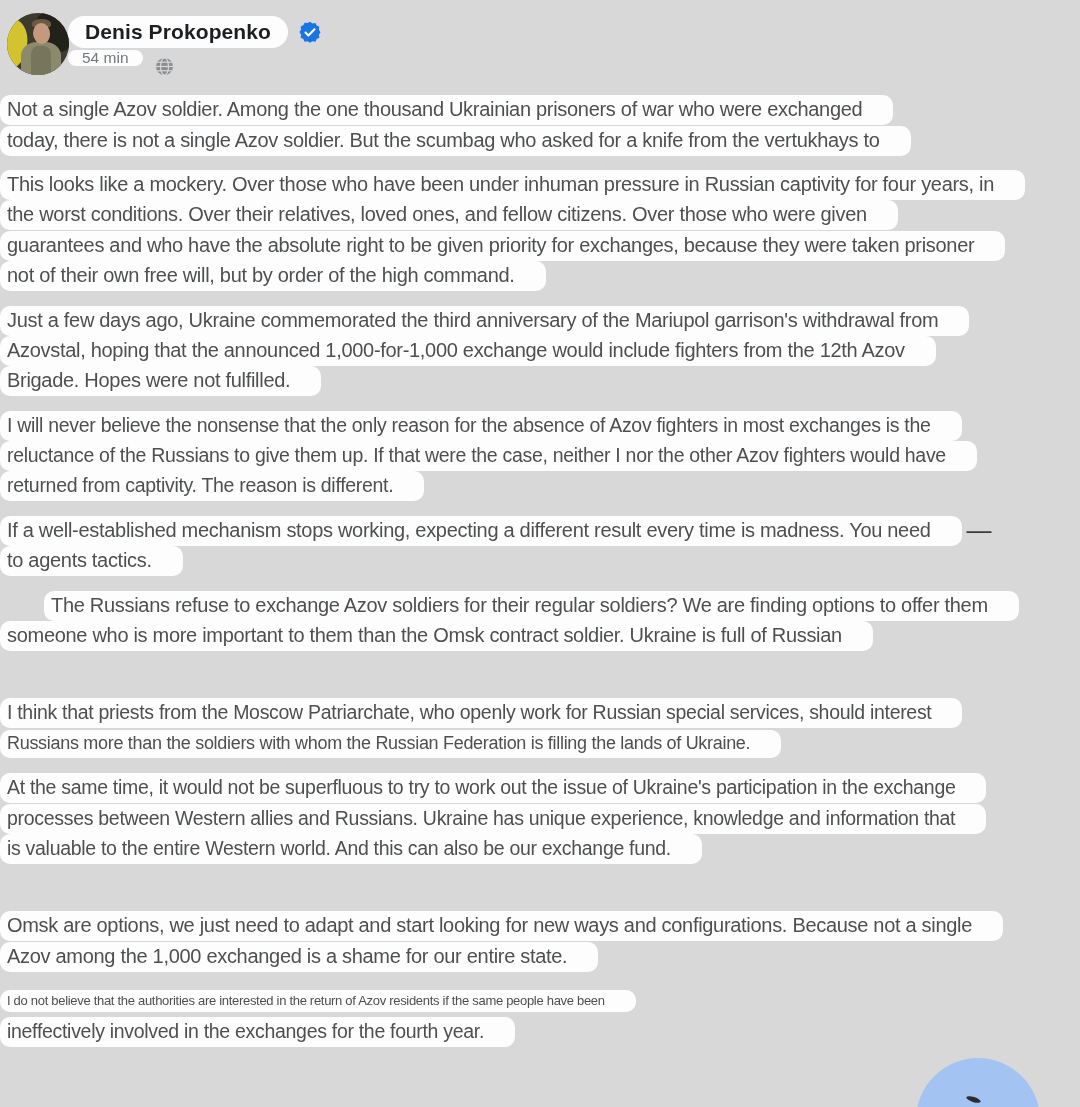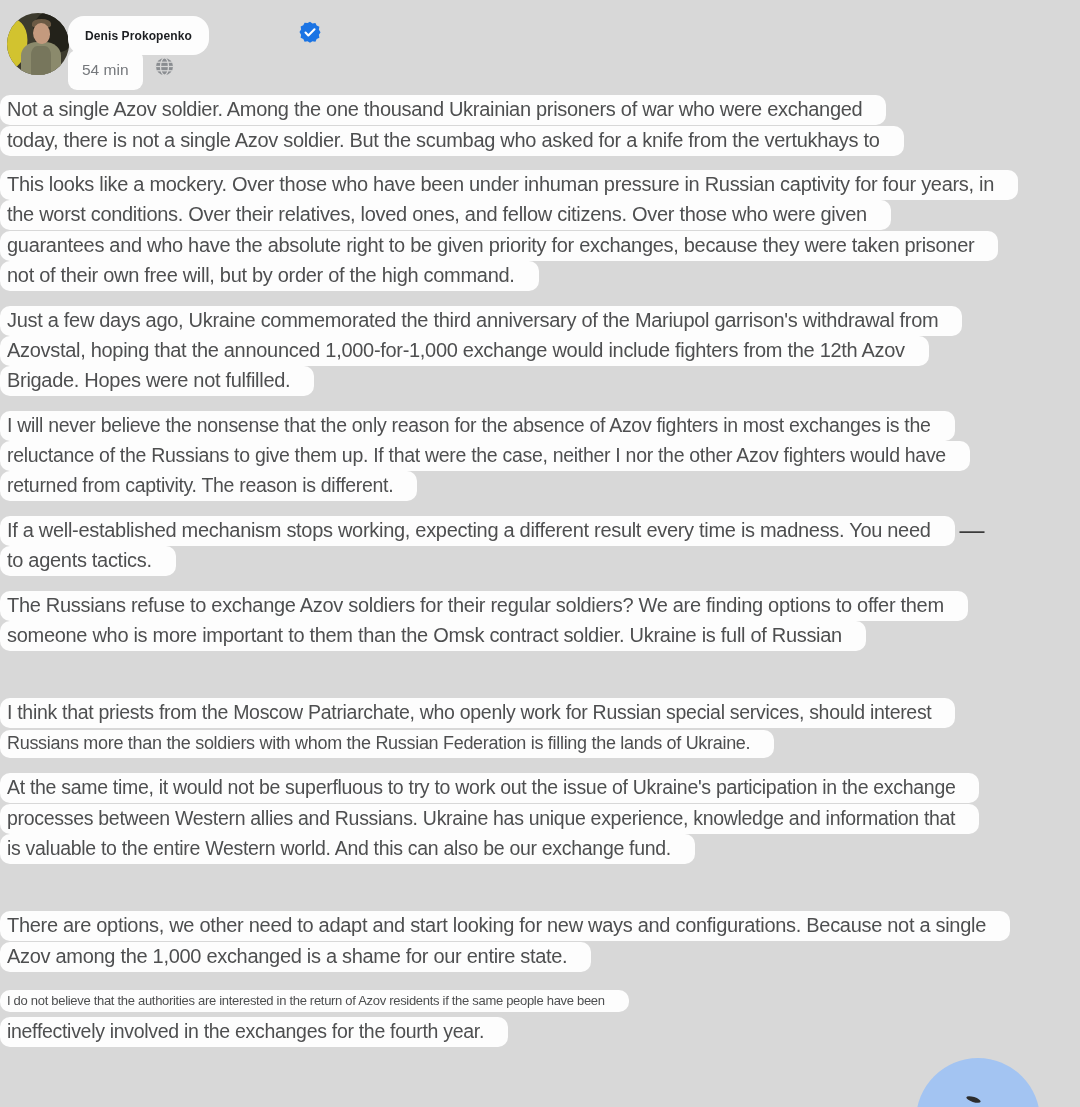--- a/index.html
+++ b/index.html
@@ -28,46 +28,46 @@
     border-radius:50%;overflow:hidden;background:#3d3b2e;
   }
   .av-yellow{position:absolute;left:-14px;top:6px;width:34px;height:52px;background:#d2c32f;border-radius:50% 60% 55% 45%;transform:rotate(14deg);}
   .av-dark{position:absolute;right:-8px;top:-4px;width:44px;height:44px;background:#23221a;border-radius:50%;}
   .av-face{position:absolute;left:26px;top:10px;width:17px;height:21px;background:#c49a7e;border-radius:48% 52% 46% 54%;}
   .av-hair{position:absolute;left:25px;top:6px;width:19px;height:9px;background:#6b5a44;border-radius:50% 50% 30% 30%;}
   .av-body{position:absolute;left:14px;top:29px;width:40px;height:34px;background:#8b8a6c;border-radius:40% 40% 0 0;}
   .av-vest{position:absolute;left:24px;top:33px;width:20px;height:30px;background:#77765c;border-radius:30% 30% 0 0;}
 
   .name-pill{
-    position:absolute;left:68px;top:16px;height:39px;
+    position:absolute;left:68px;top:16px;height:32px;
     background:var(--pill-bg);border-radius:16px;
     display:flex;align-items:center;padding:0 17px;
-    font-size:12px;font-weight:700;color:var(--author-text);
+    font-size:21px;font-weight:700;color:var(--author-text);
     letter-spacing:.1px;
   }
   .badge{position:absolute;left:299px;top:21px;width:22px;height:22px;}
   .time-pill{
-    position:absolute;left:68px;top:50px;height:40px;
+    position:absolute;left:68px;top:50px;height:16px;
     background:var(--pill-bg);border-radius:9px;
     display:flex;align-items:center;padding:0 14px;
     font-size:15.5px;color:var(--meta-text);
   }
   .globe{position:absolute;left:155px;top:57px;width:19px;height:19px;}
 
   
   .post-body{position:absolute;top:95px;left:0;width:1080px;}
   .para{margin-bottom:14px;}
   .para.gap-large{margin-bottom:47px;}
   .line-row{
     height:30.4px;display:flex;align-items:center;
   }
   .pill{
     display:inline-block;max-width:1080px;white-space:nowrap;overflow:hidden;
     background:var(--pill-bg);border-radius:10px;
-    padding:3px 24px 4px 7px;
+    padding:3px 31px 4px 7px;
     color:var(--text);letter-spacing:-0.3px;
   }
   .dash{
     color:var(--dash);font-size:25px;font-weight:500;
     margin-left:5px;line-height:1;
   }
 
   
   .fab{
     position:absolute;left:916px;top:1058px;width:124px;height:124px;
@@ -162,21 +162,21 @@
       <div class="line-row">
         <span class="pill" style="font-size: 20px;">If a well-established mechanism stops working, expecting a different result every time is madness. You need</span>
         <span class="dash">—</span>
       </div>
       <div class="line-row">
         <span class="pill" style="font-size: 20px;">to agents tactics.</span>
       </div>
     </div>
     <div class="para gap-large">
       <div class="line-row">
-        <span class="pill" style="font-size: 20px;">The Russians refuse to exchange Azov soldiers for their regular soldiers? We are finding options to offer them</span>
+        <span class="pill" style="font-size: 20px; margin-left: 44px;">The Russians refuse to exchange Azov soldiers for their regular soldiers? We are finding options to offer them</span>
       </div>
       <div class="line-row">
         <span class="pill" style="font-size: 20px;">someone who is more important to them than the Omsk contract soldier. Ukraine is full of Russian</span>
       </div>
     </div>
     <div class="para">
       <div class="line-row">
         <span class="pill" style="font-size: 19.5px;">I think that priests from the Moscow Patriarchate, who openly work for Russian special services, should interest</span>
       </div>
       <div class="line-row">
@@ -189,21 +189,21 @@
       </div>
       <div class="line-row">
         <span class="pill" style="font-size: 19.5px;">processes between Western allies and Russians. Ukraine has unique experience, knowledge and information that</span>
       </div>
       <div class="line-row">
         <span class="pill" style="font-size: 19.5px;">is valuable to the entire Western world. And this can also be our exchange fund.</span>
       </div>
     </div>
     <div class="para">
       <div class="line-row">
-        <span class="pill" style="font-size: 20px;">There are options, we other need to adapt and start looking for new ways and configurations. Because not a single</span>
+        <span class="pill" style="font-size: 20px;">Omsk are options, we just need to adapt and start looking for new ways and configurations. Because not a single</span>
       </div>
       <div class="line-row">
         <span class="pill" style="font-size: 20px;">Azov among the 1,000 exchanged is a shame for our entire state.</span>
       </div>
     </div>
     <div class="para">
       <div class="line-row">
         <span class="pill" style="font-size: 13px;">I do not believe that the authorities are interested in the return of Azov residents if the same people have been</span>
       </div>
       <div class="line-row">

